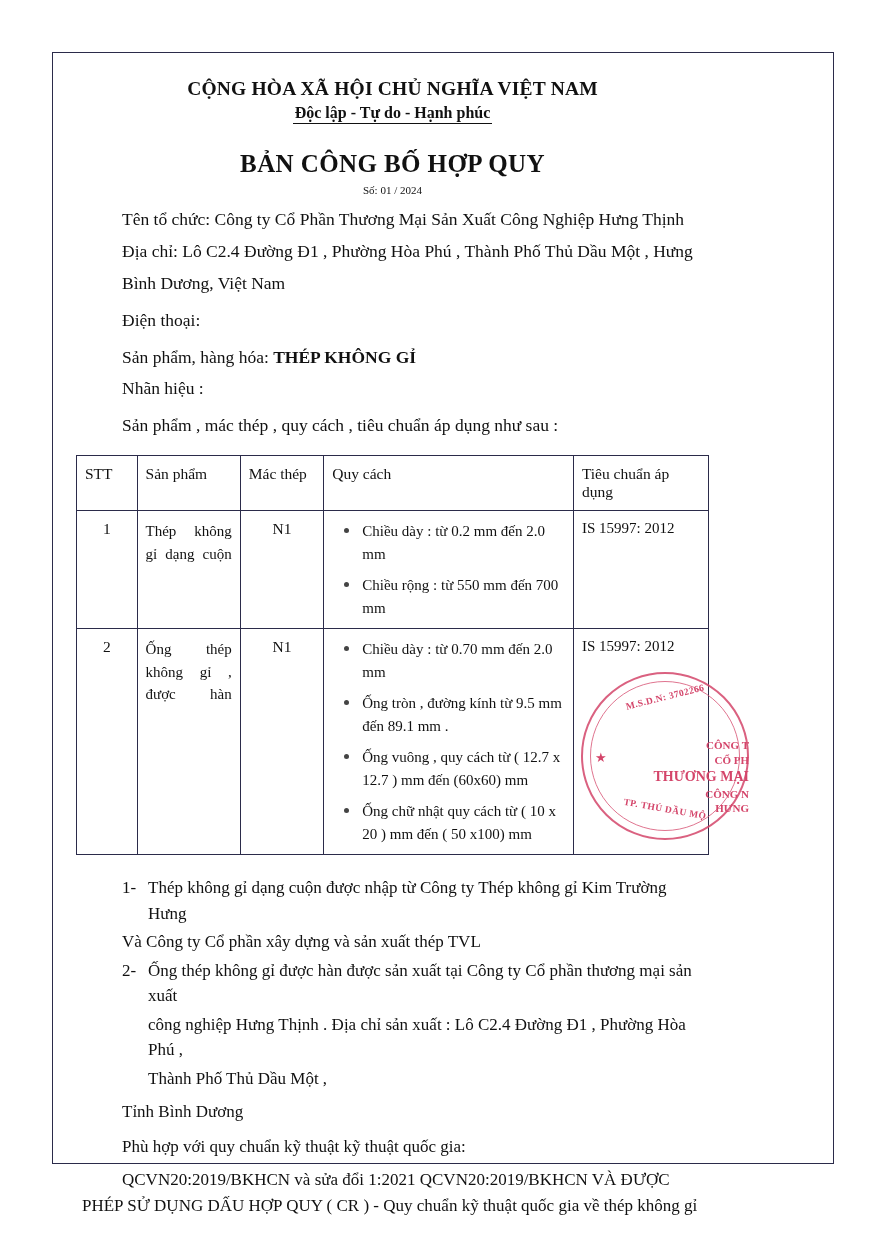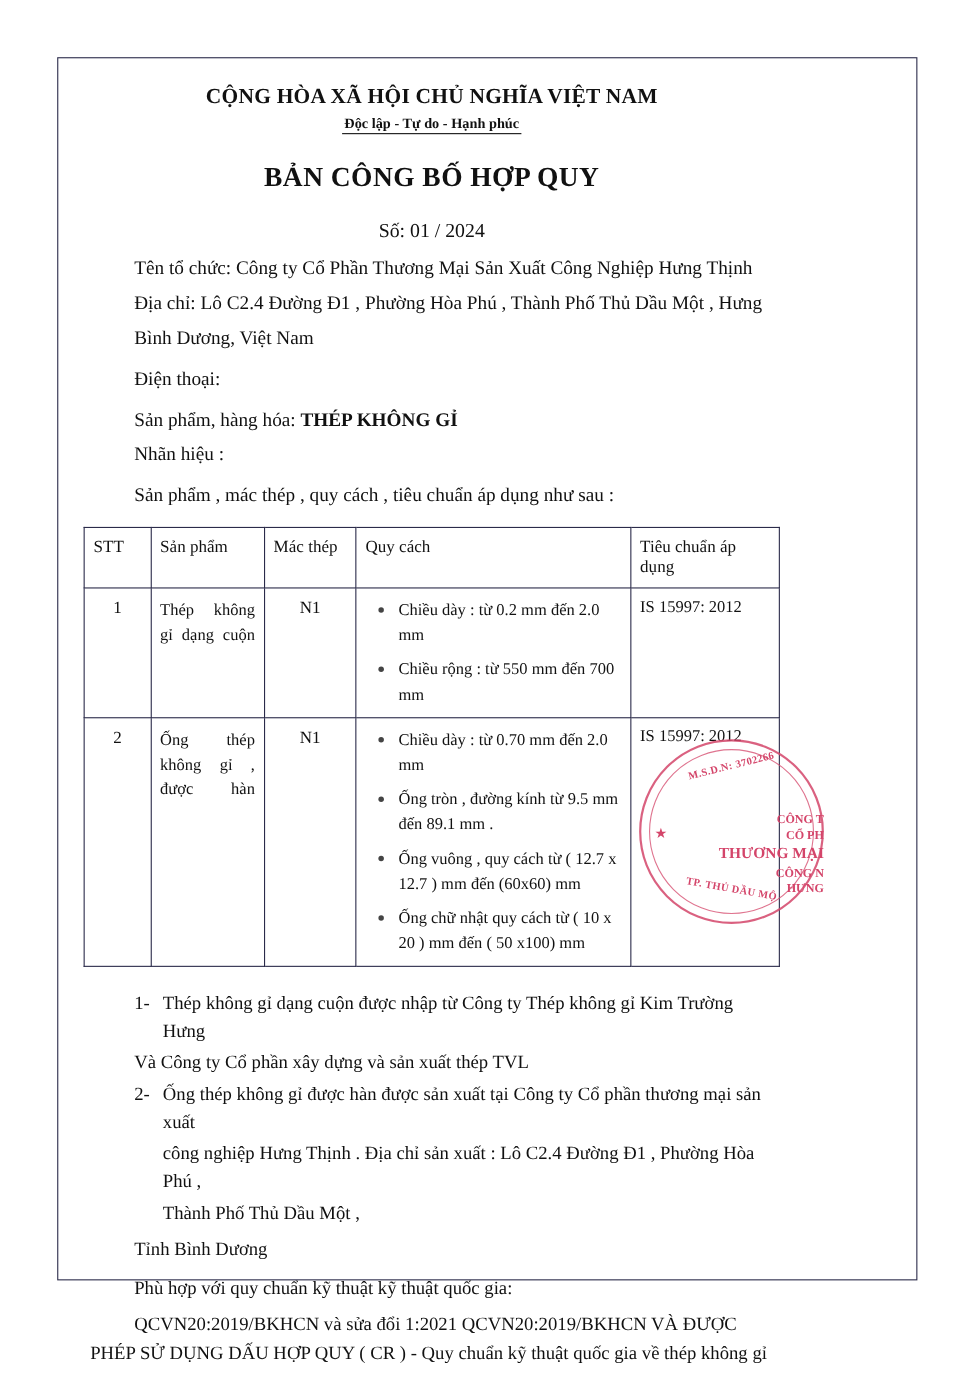--- a/index.html
+++ b/index.html
@@ -38,37 +38,37 @@
 
   .center { text-align: center; }
 
   .national-title {
     font-size: 19.5px;
     font-weight: bold;
     letter-spacing: 0.2px;
     margin-top: 8px;
   }
   .national-sub {
-    font-size: 13px;
+    font-size: 16px;
     font-weight: bold;
     margin-top: 4px;
     display: inline-block;
     border-bottom: 1.2px solid #111;
     padding: 0 2px 1px 2px;
   }
 
   .doc-title {
     font-size: 25px;
     font-weight: bold;
     margin-top: 26px;
     letter-spacing: 0.4px;
   }
   .doc-number {
-    font-size: 18px;
-    margin-top: 23px;
+    font-size: 11px;
+    margin-top: 6px;
   }
 
   .para {
     font-size: 17.5px;
     line-height: 1.48;
     margin-top: 11px;
     padding-left: 46px;
     text-align: left;
   }
   .para.tight { margin-top: 6px; }

